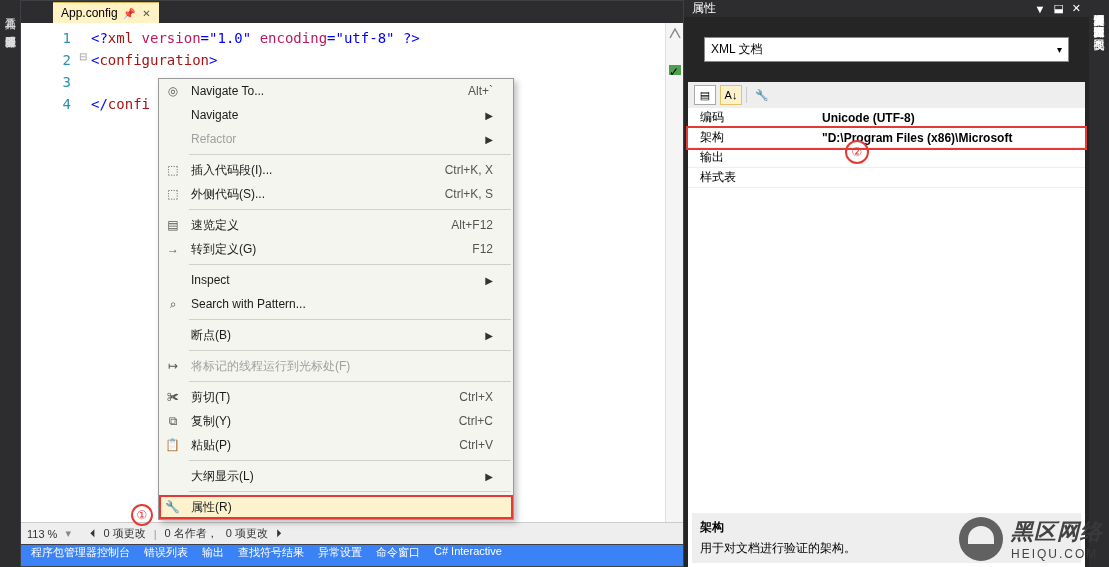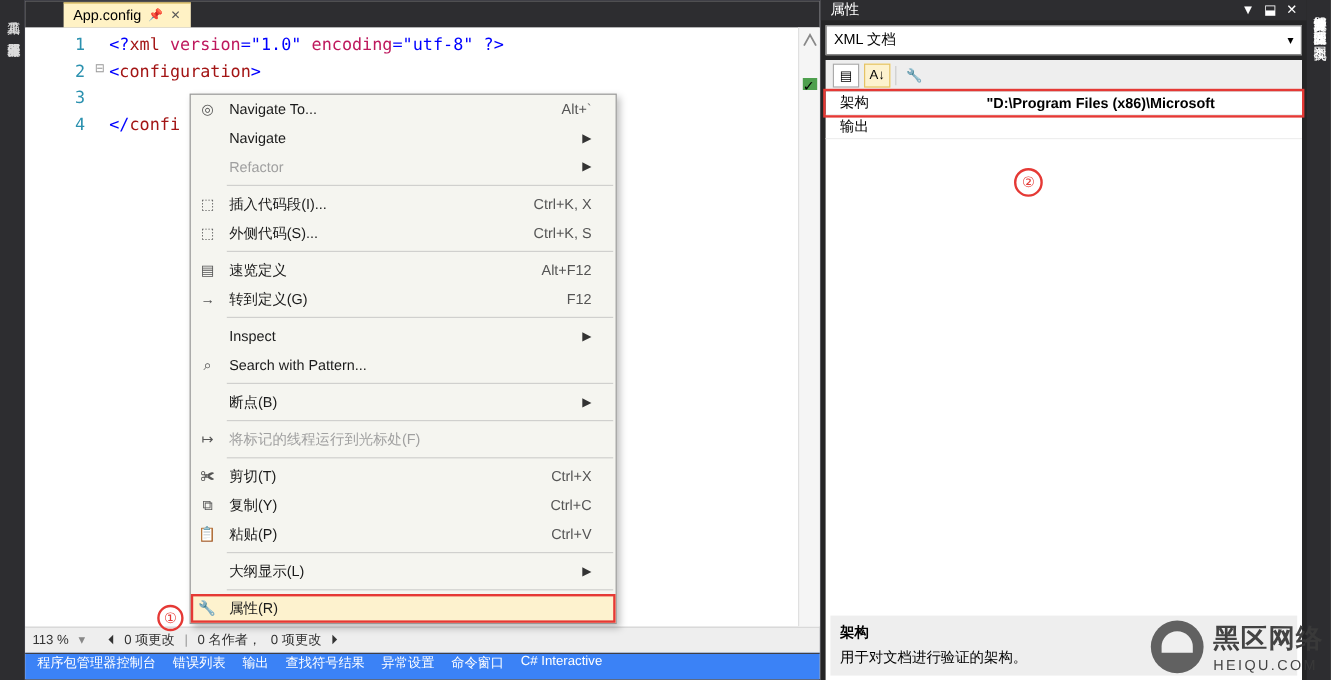--- a/index.html
+++ b/index.html
@@ -33,40 +33,40 @@
 .context-menu .row.red-border { outline:2px solid #e53935; outline-offset:-2px; }
 .context-menu .row .icon { position:absolute; left:6px; width:16px; text-align:center; font-size:12px; color:#555; }
 .context-menu .row .shortcut { margin-left:auto; color:#555; font-size:12px; }
 .context-menu .row .arrow { margin-left:auto; font-size:10px; color:#333; }
 .context-menu .sep { height:1px; background:#d0d0ce; margin:3px 2px 3px 30px; }
 .red-circle { position:absolute; left:131px; top:504px; width:22px; height:22px; border:2px solid #e53935; border-radius:50%; color:#e53935; font-size:12px; display:flex; align-items:center; justify-content:center; z-index:60; }
 .prop-panel { width:405px; background:#252526; display:flex; flex-direction:column; }
 .prop-header { background:#2d2d30; color:#fff; padding:0 8px; display:flex; align-items:center; font-size:12px; }
 .prop-header .spacer { flex:1; }
 .prop-header .btn { color:#fff; margin-left:8px; font-size:11px; }
-.prop-type { background:#fff; border:1px solid #888; margin:4px; padding:3px 6px; display:flex; align-items:center; }
+.prop-type { background:#fff; border:1px solid #888; margin:20px; padding:3px 6px; display:flex; align-items:center; }
 .prop-type .dd { margin-left:auto; font-size:10px; }
 .prop-tools { background:#eee; padding:3px 6px; display:flex; gap:4px; margin:0 4px; align-items:center; }
 .prop-tools .tbtn { width:22px; height:20px; border:1px solid #aaa; background:#fff; display:flex; align-items:center; justify-content:center; font-size:11px; }
 .prop-tools .tbtn.active { border-color:#e5c365; background:#fdf2ce; }
 .prop-grid { background:#fff; margin:0 4px; flex:1; display:flex; flex-direction:column; }
 .prop-grid .gr { display:flex; height:20px; border-bottom:1px solid #eee; align-items:center; }
 .prop-grid .gr .k { width:130px; padding-left:12px; font-size:12px; }
 .prop-grid .gr .v { flex:1; font-size:12px; font-weight:400; padding-left:4px; overflow:hidden; white-space:nowrap; }
 .prop-grid .gr .v.bold { font-weight:700; }
 .prop-grid .gr.red-border { outline:2px solid #e53935; outline-offset:0; }
 .red-circle2 { position:absolute; left:845px; top:140px; width:24px; height:24px; border:2px solid #e53935; border-radius:50%; color:#e53935; font-size:12px; display:flex; align-items:center; justify-content:center; z-index:60; }
 .prop-desc { background:#eee; margin:0 4px 4px 4px; padding:6px 8px; font-size:12px; }
 .prop-desc .title { font-weight:700; margin-bottom:4px; }
 .right-rail { width:20px; background:#2d2d30; }
 .right-rail .tab { writing-mode:vertical-rl; color:#fff; font-size:11px; padding:6px 2px; }
 .watermark { position:absolute; right:6px; bottom:6px; display:flex; align-items:center; gap:8px; z-index:100; opacity:0.95; }
 .watermark .logo { width:44px; height:44px; background:#5a5a5a; border-radius:50%; position:relative; }
 .watermark .logo::before { content:""; position:absolute; left:9px; top:9px; width:26px; height:18px; background:#f0f0f0; border-radius:13px 13px 0 0; }
-.watermark .txt { color:#3a3a3a; font-size:22px; font-weight:700; letter-spacing:1px; }
+.watermark .txt { color:#3a3a3a; font-size:22px; font-weight:700; letter-spacing:1px; font-style:italic; }
 .watermark .sub { color:#3a3a3a; font-size:12px; letter-spacing:2px; display:block; }
 </style>
 </head>
 <body>
 
 <div class="app">
   <div class="left-rail">
     <div class="tab">工具箱</div>
     <div class="tab">服务器资源管理器</div>
   </div>
@@ -138,26 +138,34 @@
       <span class="dd">▾</span>
     </div>
     <div class="prop-tools">
       <div class="tbtn">▤</div>
       <div class="tbtn active">A↓</div>
       <div style="width:1px;height:16px;background:#ccc"></div>
       <div class="tbtn" style="border:none;background:none">🔧</div>
     </div>
     <div class="prop-grid">
       <div id="prop-rows">
+          <div class="gr">
+            <div class="k">编码</div>
+            <div class="v bold">Unicode (UTF-8)</div>
+          </div>
           <div class="gr red-border">
             <div class="k">架构</div>
             <div class="v bold">"D:\Program Files (x86)\Microsoft</div>
           </div>
           <div class="gr">
             <div class="k">输出</div>
+            <div class="v"></div>
+          </div>
+          <div class="gr">
+            <div class="k">样式表</div>
             <div class="v"></div>
           </div>
         </div>
       <div style="flex:1"></div>
       <div class="prop-desc">
         <div class="title">架构</div>
         <div>用于对文档进行验证的架构。</div>
       </div>
     </div>
   </div>

